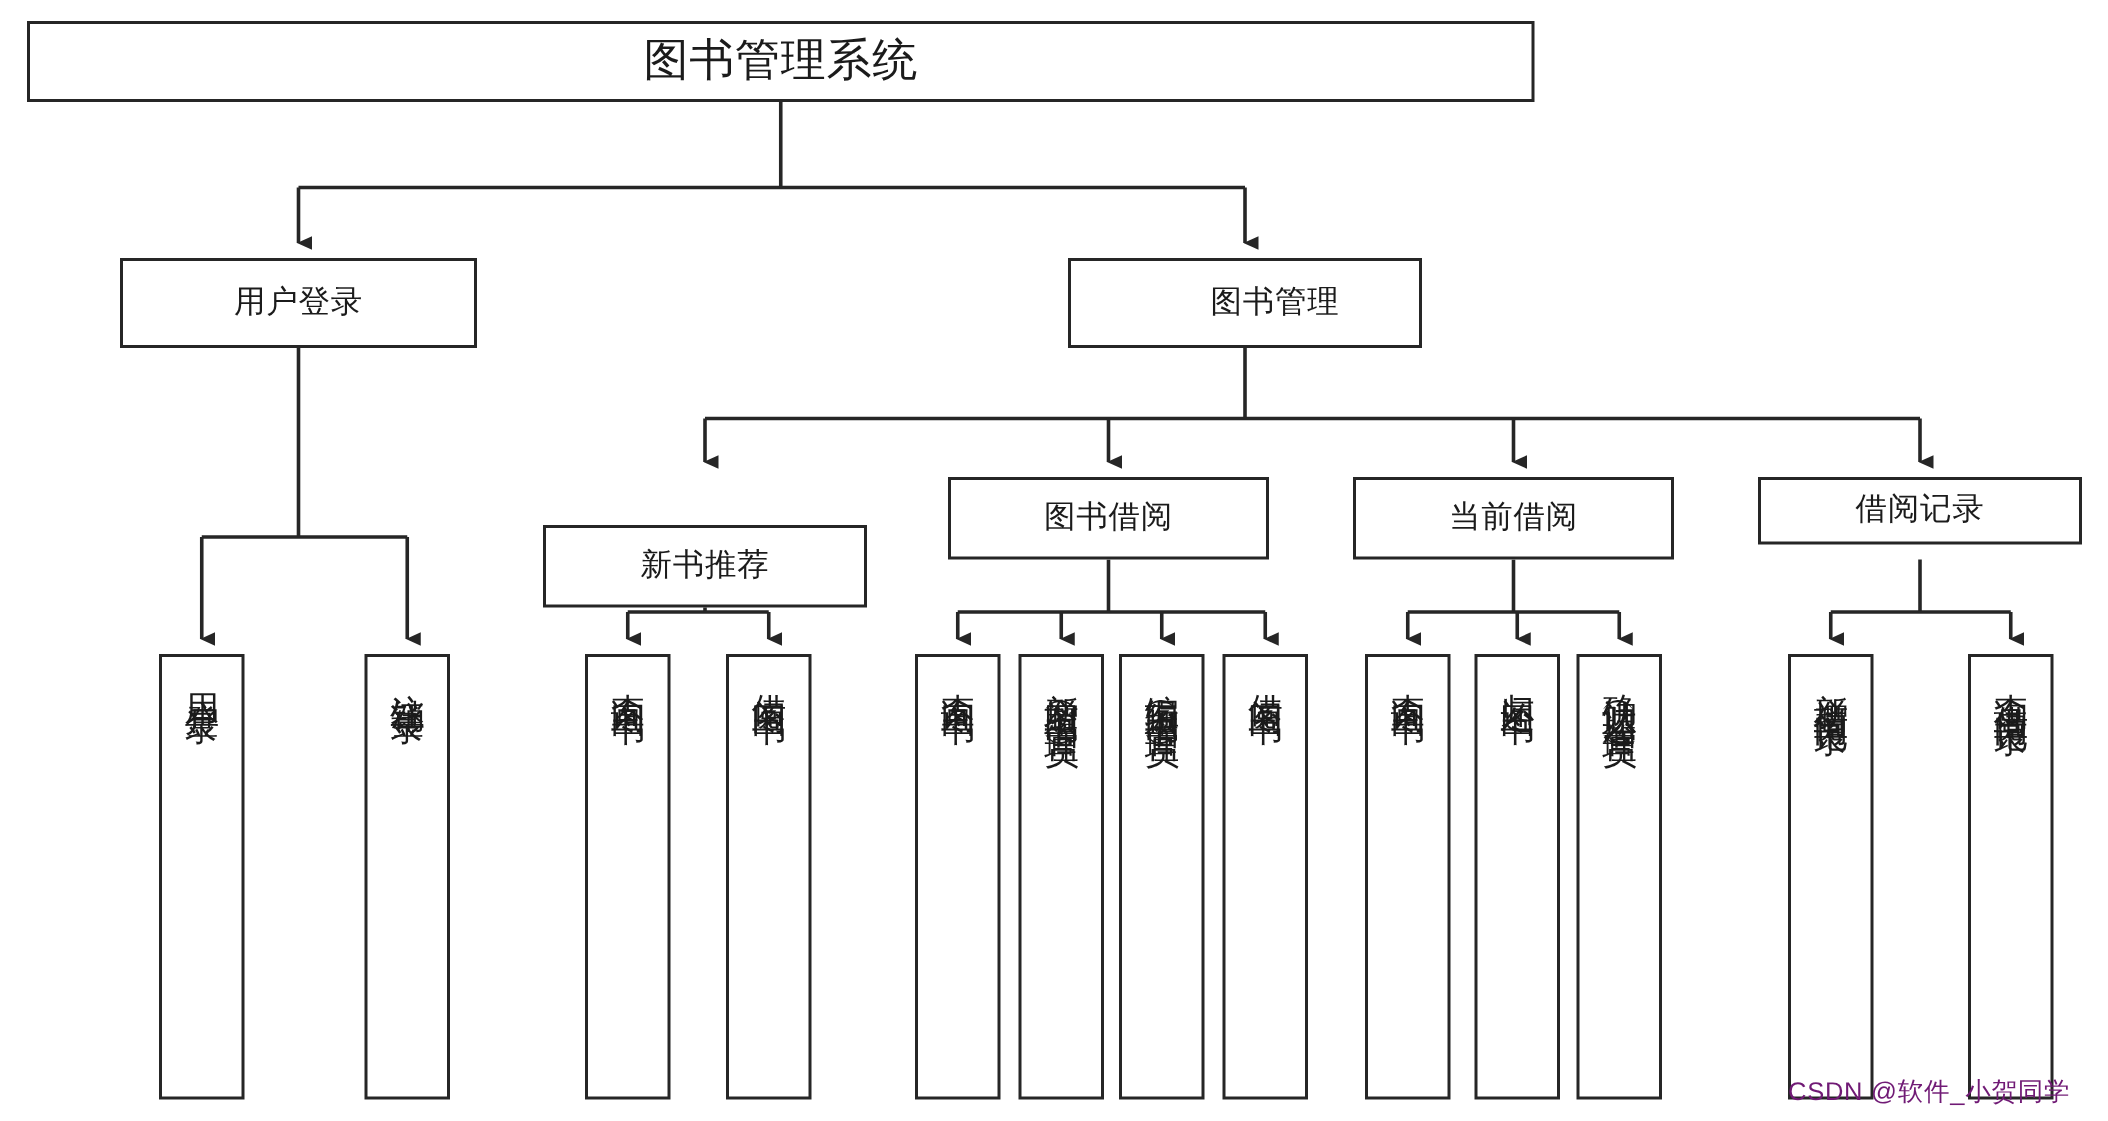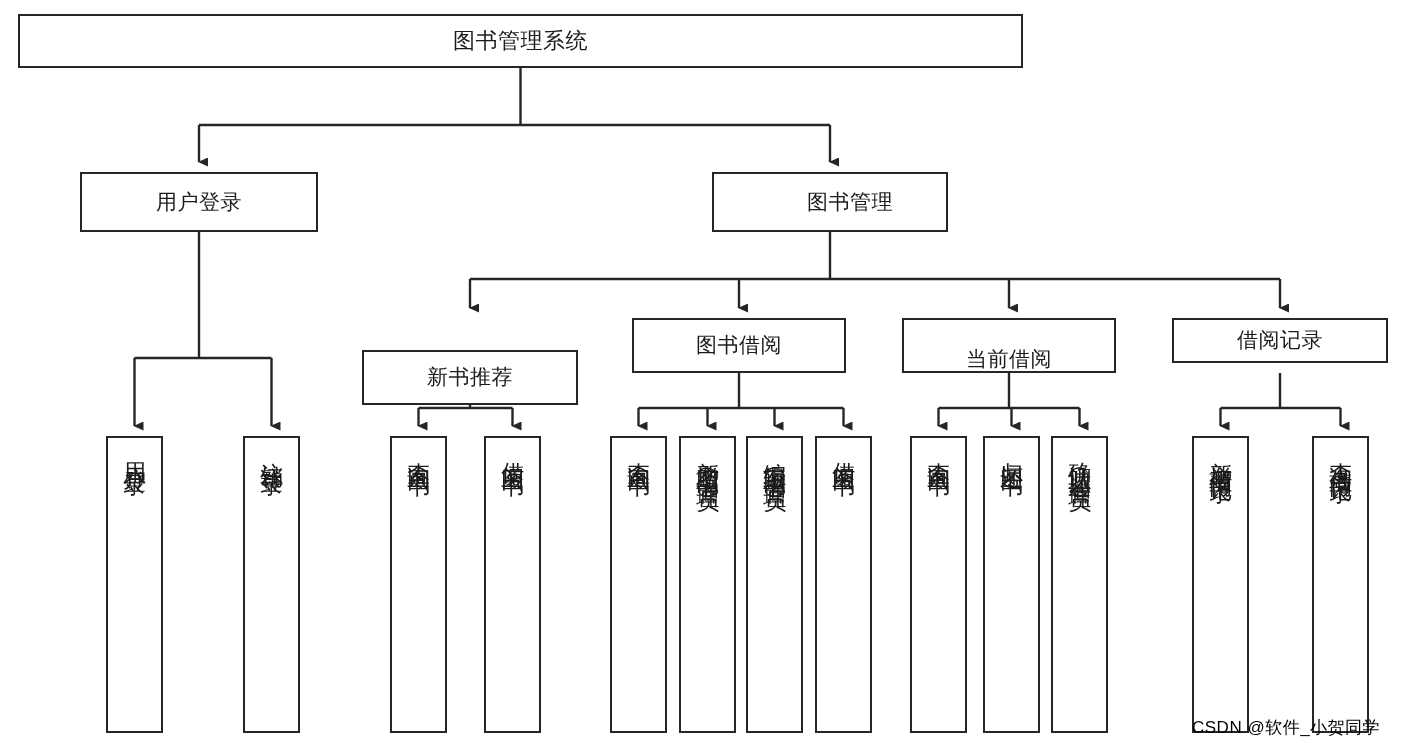--- a/index.html
+++ b/index.html
@@ -38,40 +38,40 @@
     display: block;
     text-align: center;
     line-height: 1.15;
   }
   
   .node.horiz .lbl {
     writing-mode: horizontal-tb;
     font-size: 21px;
     letter-spacing: 0.5px;
   }
-  .node.root .lbl { font-size: 22px; }
+  .node.root .lbl { font-size: 30px; }
   
   .node.vert {
     align-items: flex-start;
     justify-content: center;
     padding-top: 6px;
   }
   .node.vert .lbl {
     writing-mode: vertical-rl;
     text-orientation: upright;
     font-size: 23px;
     letter-spacing: 4px;
     line-height: 1.1;
     white-space: nowrap;
   }
   .watermark {
     position: absolute;
     font-family: "Liberation Sans", "DejaVu Sans", sans-serif;
     font-size: 17px;
-    color: #000000;
+    color: #701a75;
     white-space: nowrap;
     letter-spacing: 0.5px;
   }
 </style>
 </head>
 <body>
 
 <div id="canvas">
 
   <svg id="edges" viewBox="0 0 1405 747" xmlns="http://www.w3.org/2000/svg">
@@ -126,21 +126,21 @@
       </div>
       <div class="node horiz" style="left: 712px; top: 172px; width: 236px; height: 60px; padding-left: 40px;">
         <span class="lbl">图书管理</span>
       </div>
       <div class="node horiz" style="left: 362px; top: 318px; width: 216px; height: 55px; margin-top: 32px;">
         <span class="lbl">新书推荐</span>
       </div>
       <div class="node horiz" style="left: 632px; top: 318px; width: 214px; height: 55px;">
         <span class="lbl">图书借阅</span>
       </div>
-      <div class="node horiz" style="left: 902px; top: 318px; width: 214px; height: 55px; align-items: flex-end;">
+      <div class="node horiz" style="left: 902px; top: 318px; width: 214px; height: 55px;">
         <span class="lbl">当前借阅</span>
       </div>
       <div class="node horiz" style="left: 1172px; top: 318px; width: 216px; height: 45px;">
         <span class="lbl">借阅记录</span>
       </div>
       <div class="node vert" style="left: 106px; top: 436px; width: 57px; height: 297px;">
         <span class="lbl">用户登录</span>
       </div>
       <div class="node vert" style="left: 243px; top: 436px; width: 57px; height: 297px;">
         <span class="lbl">注销登录</span>

